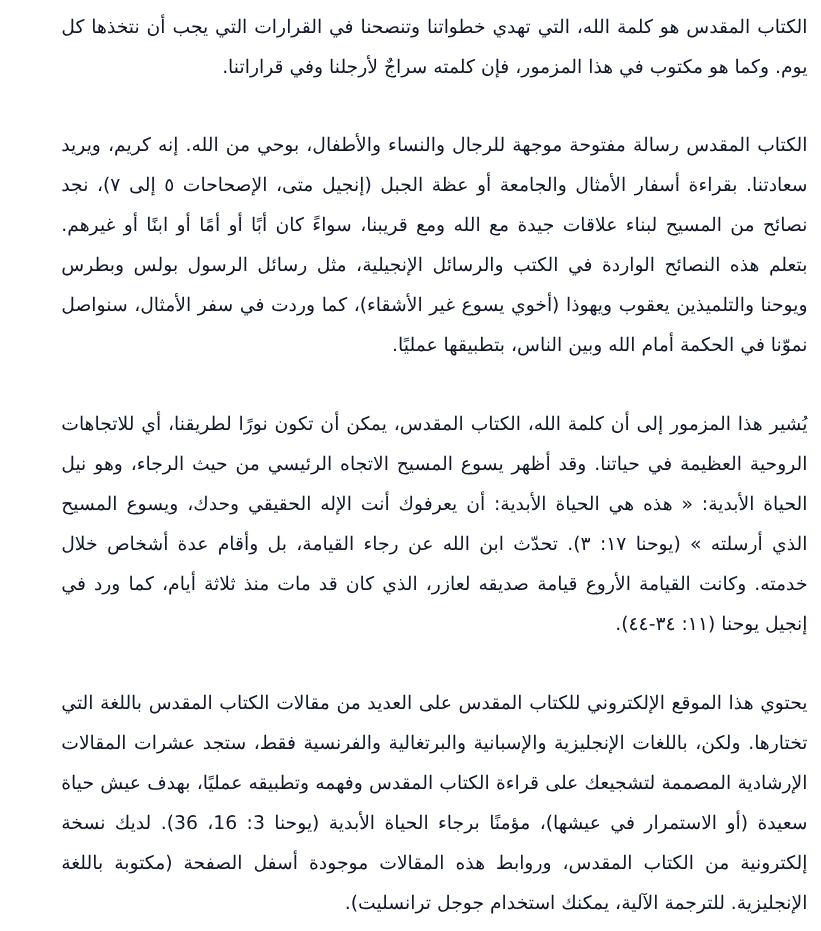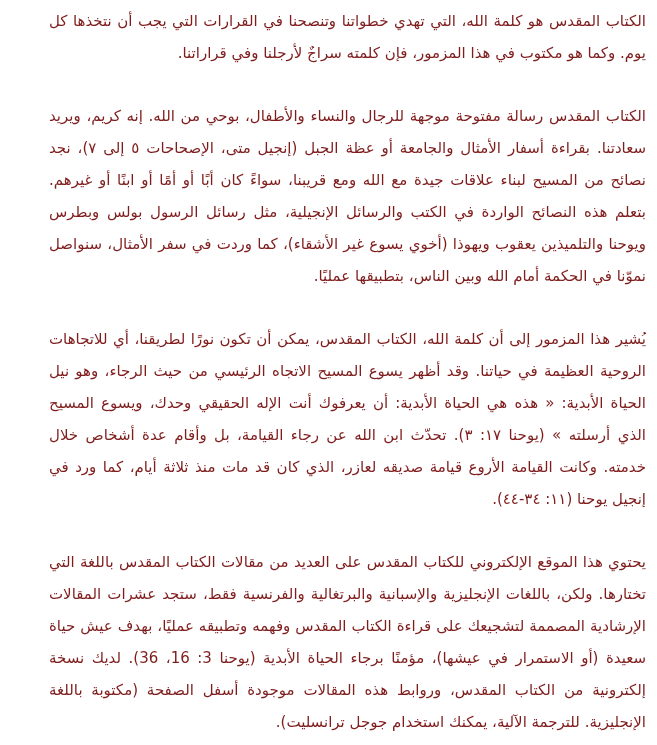--- a/index.html
+++ b/index.html
@@ -13,21 +13,21 @@
     overflow: hidden;
   }
   .doc {
     direction: rtl;
     unicode-bidi: embed;
     text-align: justify;
     padding: 5px 11px 0 9px;
     font-family: "DejaVu Sans", sans-serif;
     font-size: 15px;
     line-height: 32px;
-    color: #7f1d1d;
+    color: #0f172a;
     letter-spacing: 0;
     margin-left: 40px;
   }
   .doc p {
     margin: 0 0 31px 0;
   }
 </style>
 </head>
 <body>
 

